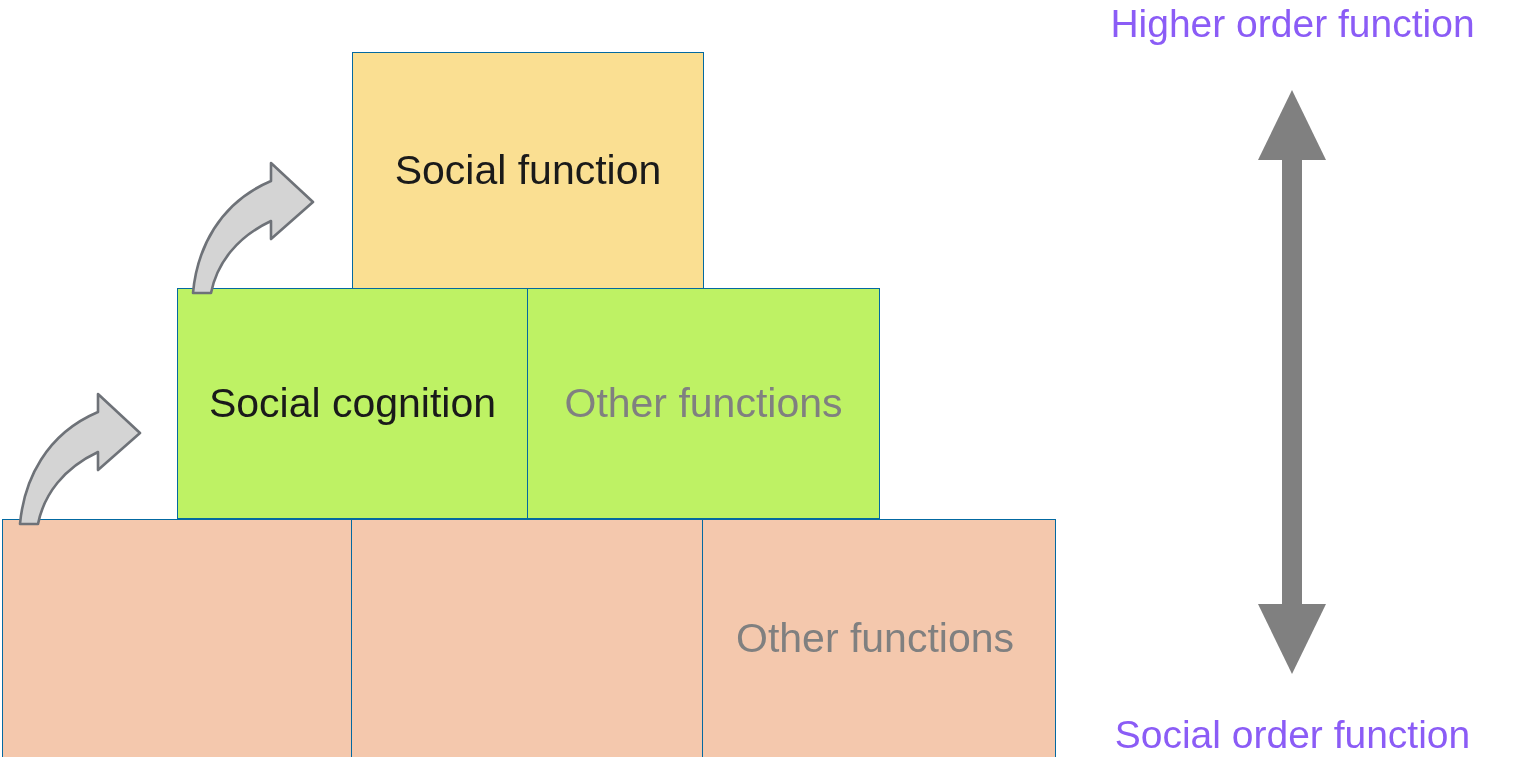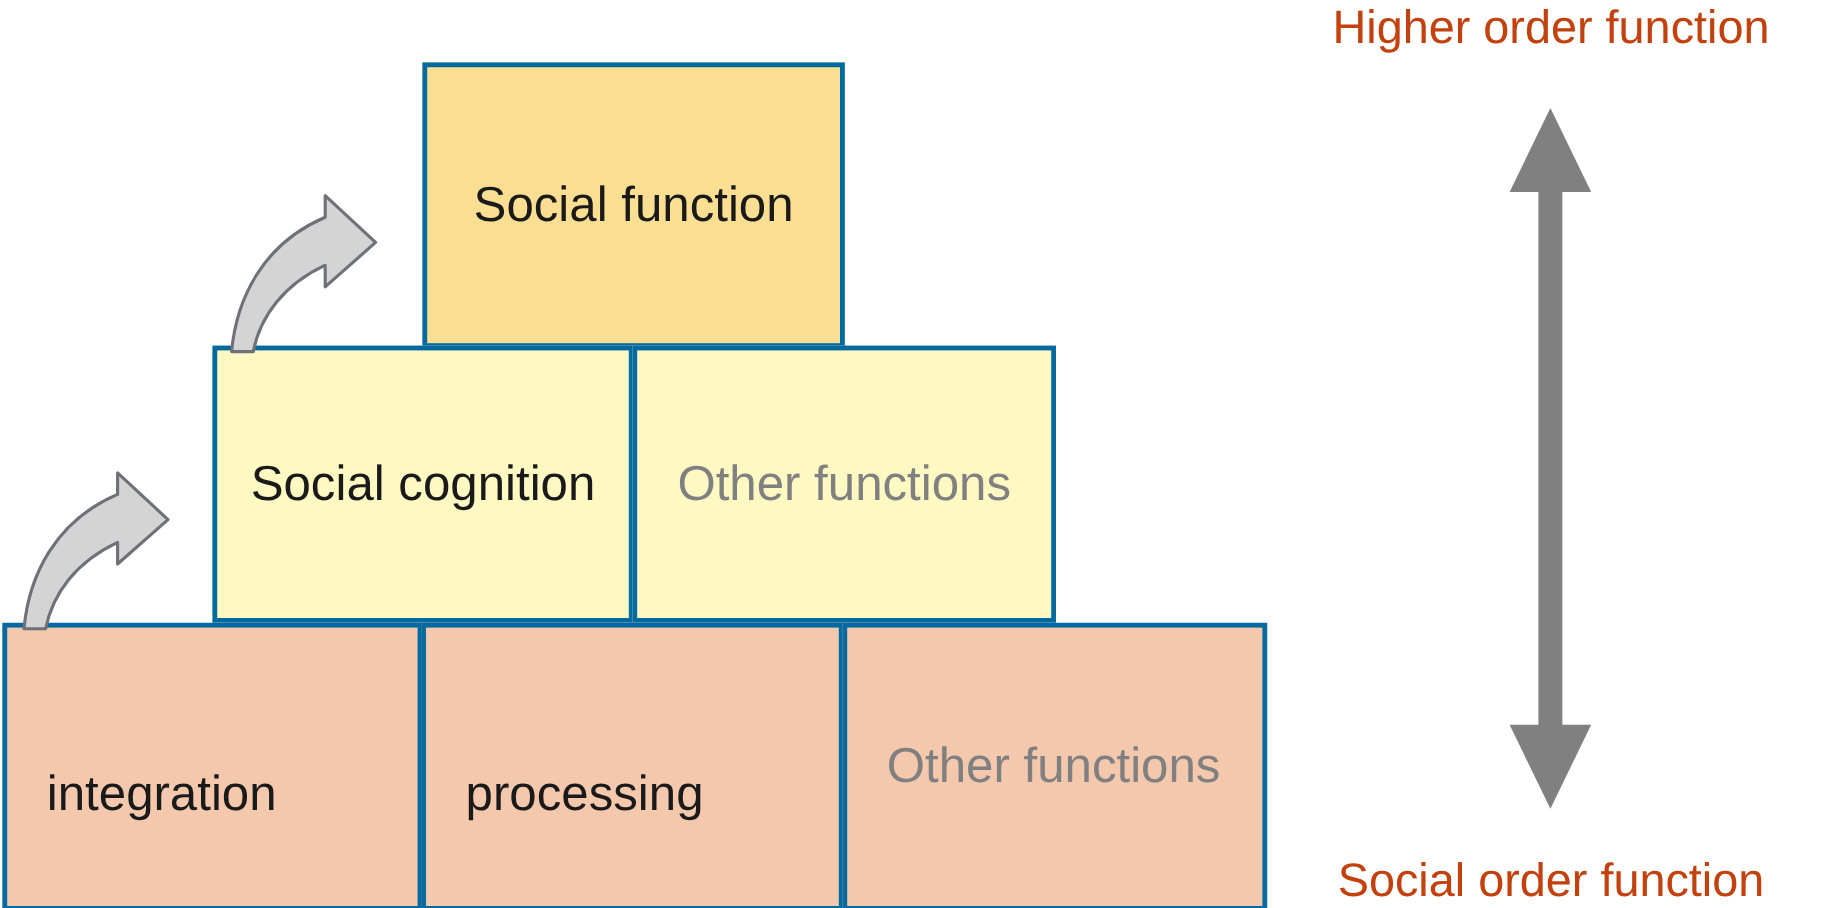--- a/index.html
+++ b/index.html
@@ -15,33 +15,33 @@
     width: 1523px;
     height: 757px;
     background: #ffffff;
     overflow: hidden;
   }
 
   
   .box {
     position: absolute;
     box-sizing: border-box;
-    border: 4px solid #0369a1;
+    border: 1px solid #0369a1;
     display: flex;
     align-items: center;
     font-weight: 400;
     line-height: 1.12;
     color: #1a1a1a;
   }
   .box.center  { justify-content: center; text-align: center; }
   .box.left    { justify-content: flex-start; text-align: left; }
   .box .txt    { display: block; }
 
   .tier-top    { background: #fadf92; }
-  .tier-mid    { background: #fef9c3; }
+  .tier-mid    { background: #bef264; }
   .tier-bottom { background: #f4c8ad; }
 
   .muted { color: #808080; }
 
   
   #box-social-function {
     left: 352px; top: 52px; width: 352px; height: 238px;
     font-size: 41px;
   }
 
@@ -83,21 +83,21 @@
     left: 1062px;
     top: 0px;
     width: 461px;
     height: 757px;
   }
   .scale-label {
     position: absolute;
     width: 461px;
     text-align: center;
     font-size: 39px;
-    color: #c2410c;
+    color: #8b5cf6;
     white-space: nowrap;
     line-height: 1;
   }
   #label-higher { top: 4px; }
   #label-lower  { top: 715px; }
 
   #double-arrow {
     position: absolute;
     left: 0; top: 52px; width: 461px; height: 660px;
   }
@@ -115,28 +115,26 @@
     <span class="txt">Social cognition</span>
   </div>
 
   <div class="box tier-mid center" id="box-mid-other">
     <span class="txt muted">Other functions</span>
   </div>
 
   <div class="box tier-bottom left" id="box-multisensory">
     <span class="txt">
       <br>
-      <span>integration</span>
     </span>
   </div>
 
   <div class="box tier-bottom left" id="box-temporal">
     <span class="txt">
       <br>
-      <span>processing</span>
     </span>
   </div>
 
   <div class="box tier-bottom left" id="box-bottom-other">
     <span class="txt muted">Other functions</span>
   </div>
 
   <svg class="curved-arrow" id="curved-arrow-lower" viewBox="0 0 165 150" width="165" height="150">
     <path d="M 8,148
              C 12,104 34,58 86,36

